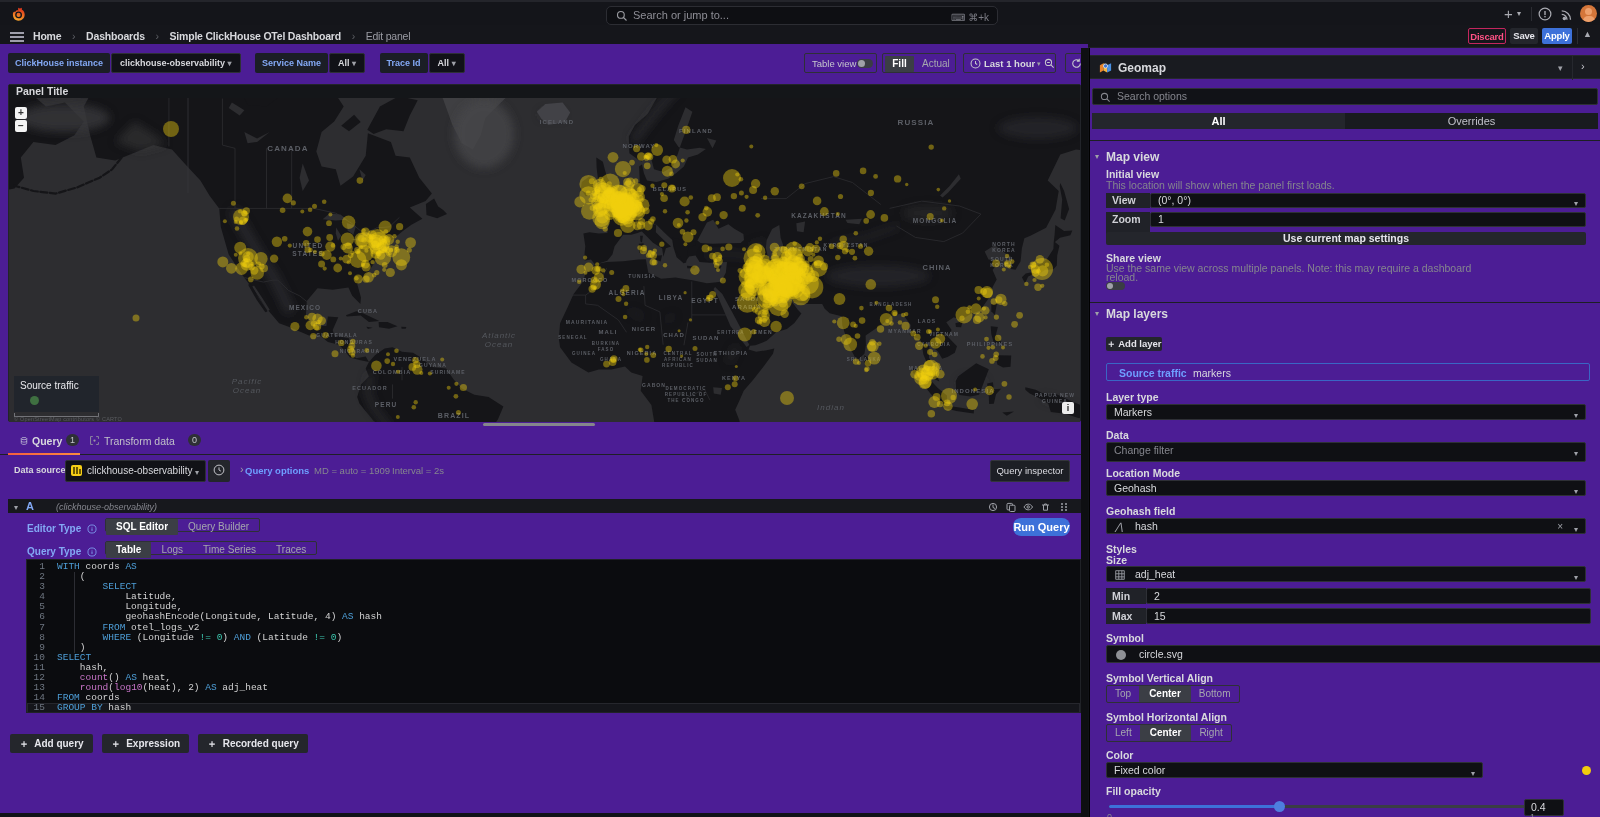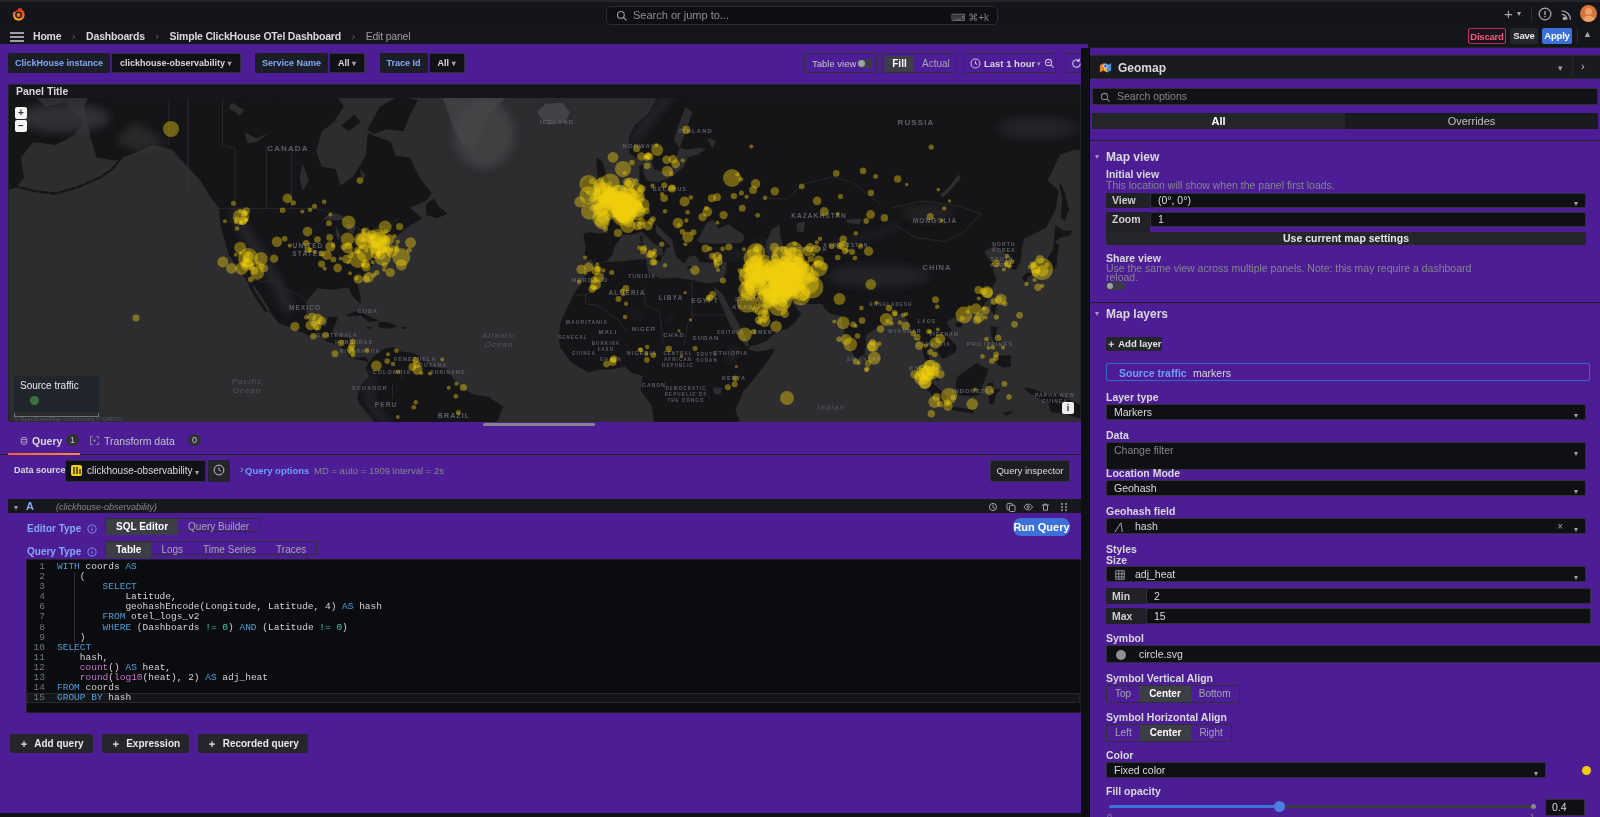--- a/index.html
+++ b/index.html
@@ -1238,23 +1238,24 @@
     <span class="seg abs" style="left:97px;top:28px"><span class="on">Table</span><span>Logs</span><span>Time Series</span><span>Traces</span></span>
     <span class="bluebtn abs" style="left:1005px;top:5px;width:57px;height:18px;line-height:18px">Run Query</span>
   </div>
   <div id="code">
         <div style="position:relative;padding-top:2px">
 <div style="position:absolute;left:47px;top:12px;width:1px;height:81px;background:#2c2d33"></div>
 <div style="white-space:pre"><span class="ln"> 1</span><span class="kw">WITH</span><span class="pl"> coords </span><span class="kw">AS</span></div>
 <div style="white-space:pre"><span class="ln"> 2</span><span class="pl">    (</span></div>
 <div style="white-space:pre"><span class="ln"> 3</span><span class="pl">        </span><span class="kw">SELECT</span></div>
 <div style="white-space:pre"><span class="ln"> 4</span><span class="pl">            Latitude,</span></div>
+<div style="white-space:pre"><span class="ln"> 5</span><span class="pl">            Longitude,</span></div>
 <div style="white-space:pre"><span class="ln"> 6</span><span class="pl">            geohashEncode(Longitude, Latitude, 4) </span><span class="kw">AS</span><span class="pl"> hash</span></div>
 <div style="white-space:pre"><span class="ln"> 7</span><span class="pl">        </span><span class="kw">FROM</span><span class="pl"> otel_logs_v2</span></div>
-<div style="white-space:pre"><span class="ln"> 8</span><span class="pl">        </span><span class="kw">WHERE</span><span class="pl"> (Dashboards </span><span class="op">!= 0</span><span class="pl">) </span><span class="kw">AND</span><span class="pl"> (Latitude </span><span class="op">!= 0</span><span class="pl">)</span></div>
+<div style="white-space:pre"><span class="ln"> 8</span><span class="pl">        </span><span class="kw">WHERE</span><span class="pl"> (Longitude </span><span class="op">!= 0</span><span class="pl">) </span><span class="kw">AND</span><span class="pl"> (Latitude </span><span class="op">!= 0</span><span class="pl">)</span></div>
 <div style="white-space:pre"><span class="ln"> 9</span><span class="pl">    )</span></div>
 <div style="white-space:pre"><span class="ln">10</span><span class="kw">SELECT</span></div>
 <div style="white-space:pre"><span class="ln">11</span><span class="pl">    hash,</span></div>
 <div style="white-space:pre"><span class="ln">12</span><span class="pl">    </span><span class="fn">count</span><span class="pl">() </span><span class="kw">AS</span><span class="pl"> heat,</span></div>
 <div style="white-space:pre"><span class="ln">13</span><span class="pl">    </span><span class="fn">round</span><span class="pl">(</span><span class="fn">log10</span><span class="pl">(heat), 2) </span><span class="kw">AS</span><span class="pl"> adj_heat</span></div>
 <div style="white-space:pre"><span class="ln">14</span><span class="kw">FROM</span><span class="pl"> coords</span></div>
 <div style="white-space:pre;background:#15161b;box-shadow:inset 0 0 0 1px #26272d"><span class="ln">15</span><span class="kw">GROUP BY</span><span class="pl"> hash</span></div>
 </div>
 </div>
 </div>
@@ -1307,21 +1308,21 @@
 <div class="abs" style="left:5px;top:261px;color:#9fa1a8;font-size:8px">▾</div>
 <div class="abs" style="left:16px;top:259px;font-size:12px;font-weight:bold;color:#d8d9dd">Map layers</div>
 <div class="abs" style="left:16px;top:289px;width:56px;height:14px;background:#24262c;border-radius:2px;color:#e6e6ec;font-size:9.5px;font-weight:bold;text-align:center;line-height:14px">＋ Add layer</div>
 <div class="abs" style="left:16px;top:315px;width:484px;height:18px;border:1px solid #3a66c5;border-radius:2px">
   <span class="abs" style="left:12px;top:3px;color:#6e9fff;font-size:10.5px;font-weight:bold">Source traffic</span>
   <span class="abs" style="left:86px;top:3px;color:#d8d9dd;font-size:10.5px">markers</span>
 </div>
 <div class="abs rp-label" style="left:16px;top:343px">Layer type</div>
 <div class="abs rp-input" style="left:16px;top:356px;width:480px;height:16px;line-height:14px;padding-left:7px">Markers<span class="abs" style="right:7px;top:4px;color:#9fa1a8;font-size:8px">▾</span></div>
 <div class="abs rp-label" style="left:16px;top:381px">Data</div>
-<div class="abs rp-input" style="left:16px;top:394px;width:480px;height:28px;line-height:14px;padding-left:7px;color:#85868e">Change filter<span class="abs" style="right:7px;top:4px;color:#9fa1a8;font-size:8px">▾</span></div>
+<div class="abs rp-input" style="left:16px;top:394px;width:480px;height:20px;line-height:14px;padding-left:7px;color:#85868e">Change filter<span class="abs" style="right:7px;top:4px;color:#9fa1a8;font-size:8px">▾</span></div>
 <div class="abs rp-label" style="left:16px;top:419px">Location Mode</div>
 <div class="abs rp-input" style="left:16px;top:432px;width:480px;height:16px;line-height:14px;padding-left:7px">Geohash<span class="abs" style="right:7px;top:4px;color:#9fa1a8;font-size:8px">▾</span></div>
 <div class="abs rp-label" style="left:16px;top:457px">Geohash field</div>
 <div class="abs rp-input" style="left:16px;top:470px;width:480px;height:16px;line-height:14px;padding-left:28px">hash
   <span class="abs" style="left:8px;top:1px;color:#9fa1a8;font-style:italic;font-size:10px">⋀</span>
   <span class="abs" style="right:22px;top:1px;color:#9fa1a8;font-size:10px">×</span>
   <span class="abs" style="right:7px;top:4px;color:#9fa1a8;font-size:8px">▾</span>
 </div>
 <div class="abs rp-label" style="left:16px;top:495px">Styles</div>
 <div class="abs rp-label" style="left:16px;top:506px">Size</div>
@@ -1342,23 +1343,23 @@
 </div>
 <div class="abs rp-label" style="left:16px;top:624px">Symbol Vertical Align</div>
 <div class="abs seg" style="left:16px;top:637px;height:18px;line-height:16px;white-space:nowrap">
   <span style="padding:0 8px">Top</span><span class="on" style="padding:0 10px">Center</span><span style="padding:0 8px">Bottom</span>
 </div>
 <div class="abs rp-label" style="left:16px;top:663px">Symbol Horizontal Align</div>
 <div class="abs seg" style="left:16px;top:676px;height:18px;line-height:16px;white-space:nowrap">
   <span style="padding:0 8px">Left</span><span class="on" style="padding:0 10px">Center</span><span style="padding:0 8px">Right</span>
 </div>
 <div class="abs rp-label" style="left:16px;top:701px">Color</div>
-<div class="abs rp-input" style="left:16px;top:714px;width:440px;height:16px;line-height:14px;padding-left:7px">Fixed color<span class="abs" style="right:7px;top:4px;color:#9fa1a8;font-size:8px">▾</span></div>
+<div class="abs rp-input" style="left:16px;top:714px;width:377px;height:16px;line-height:14px;padding-left:7px">Fixed color<span class="abs" style="right:7px;top:4px;color:#9fa1a8;font-size:8px">▾</span></div>
 <div class="abs" style="left:492px;top:718px;width:9px;height:9px;border-radius:50%;background:#f2cc0c"></div>
 <div class="abs rp-label" style="left:16px;top:737px">Fill opacity</div>
 <div class="abs" style="left:19px;top:757px;width:425px;height:3px;background:#3a3d44;border-radius:2px"></div>
 <div class="abs" style="left:19px;top:757px;width:170px;height:3px;background:#3d71d9;border-radius:2px"></div>
 <div class="abs" style="left:184px;top:753px;width:11px;height:11px;border-radius:50%;background:#4e7ede"></div>
 <div class="abs" style="left:441px;top:756px;width:5px;height:5px;border-radius:50%;background:#85868e"></div>
-<div class="abs rp-input" style="left:455px;top:751px;width:40px;height:17px;line-height:15px;padding-left:6px">0.4</div>
+<div class="abs rp-input" style="left:434px;top:751px;width:40px;height:17px;line-height:15px;padding-left:6px">0.4</div>
 <div class="abs" style="left:17px;top:764px;color:#85868e;font-size:9px">0</div>
 <div class="abs" style="left:440px;top:764px;color:#85868e;font-size:9px">1</div>
 </div>
 
 </body></html>

